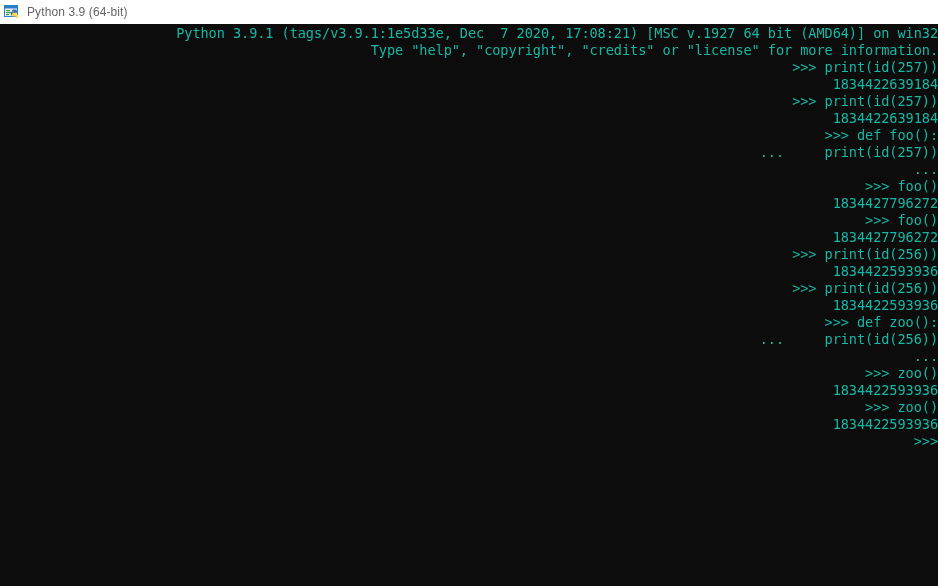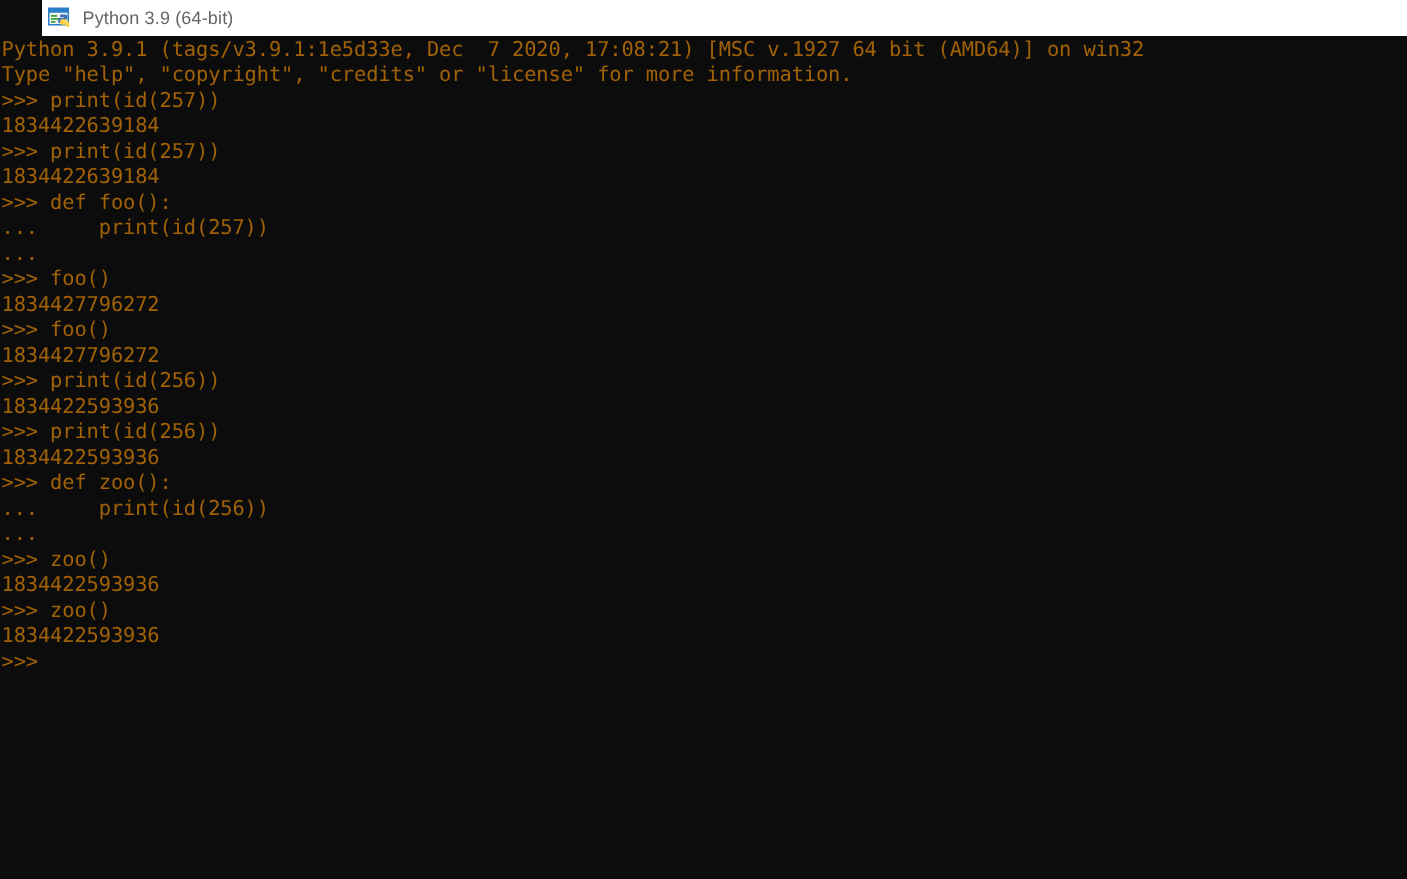--- a/index.html
+++ b/index.html
@@ -27,21 +27,20 @@
   
   #titlebar {
     height: 24px;
     min-height: 24px;
     background: #ffffff;
     display: flex;
     align-items: center;
     padding: 0 0 0 4px;
     box-sizing: border-box;
     position: relative;
-    margin-left: 28px;
   }
   #titlebar-icon {
     width: 16px;
     height: 16px;
     margin-right: 7px;
     flex: 0 0 16px;
     position: relative;
     display: block;
   }
   #titlebar-title {
@@ -59,25 +58,26 @@
     flex: 1 1 auto;
     background: #0c0c0c;
     overflow: hidden;
     padding: 0;
     position: relative;
   }
   #console-text {
     font-family: "DejaVu Sans Mono", "Liberation Mono", monospace;
     font-size: 13.6px;
     line-height: 17px;
-    color: #a16207;
+    color: #14b8a6;
     white-space: pre;
     margin: 0;
     padding: 1px 0 0 1px;
     letter-spacing: -0.08px;
+    text-align: right;
     -webkit-font-smoothing: none;
   }
   .console-line {
     white-space: pre;
     min-height: 17px;
     height: 17px;
   }
 </style>
 </head>
 <body>

